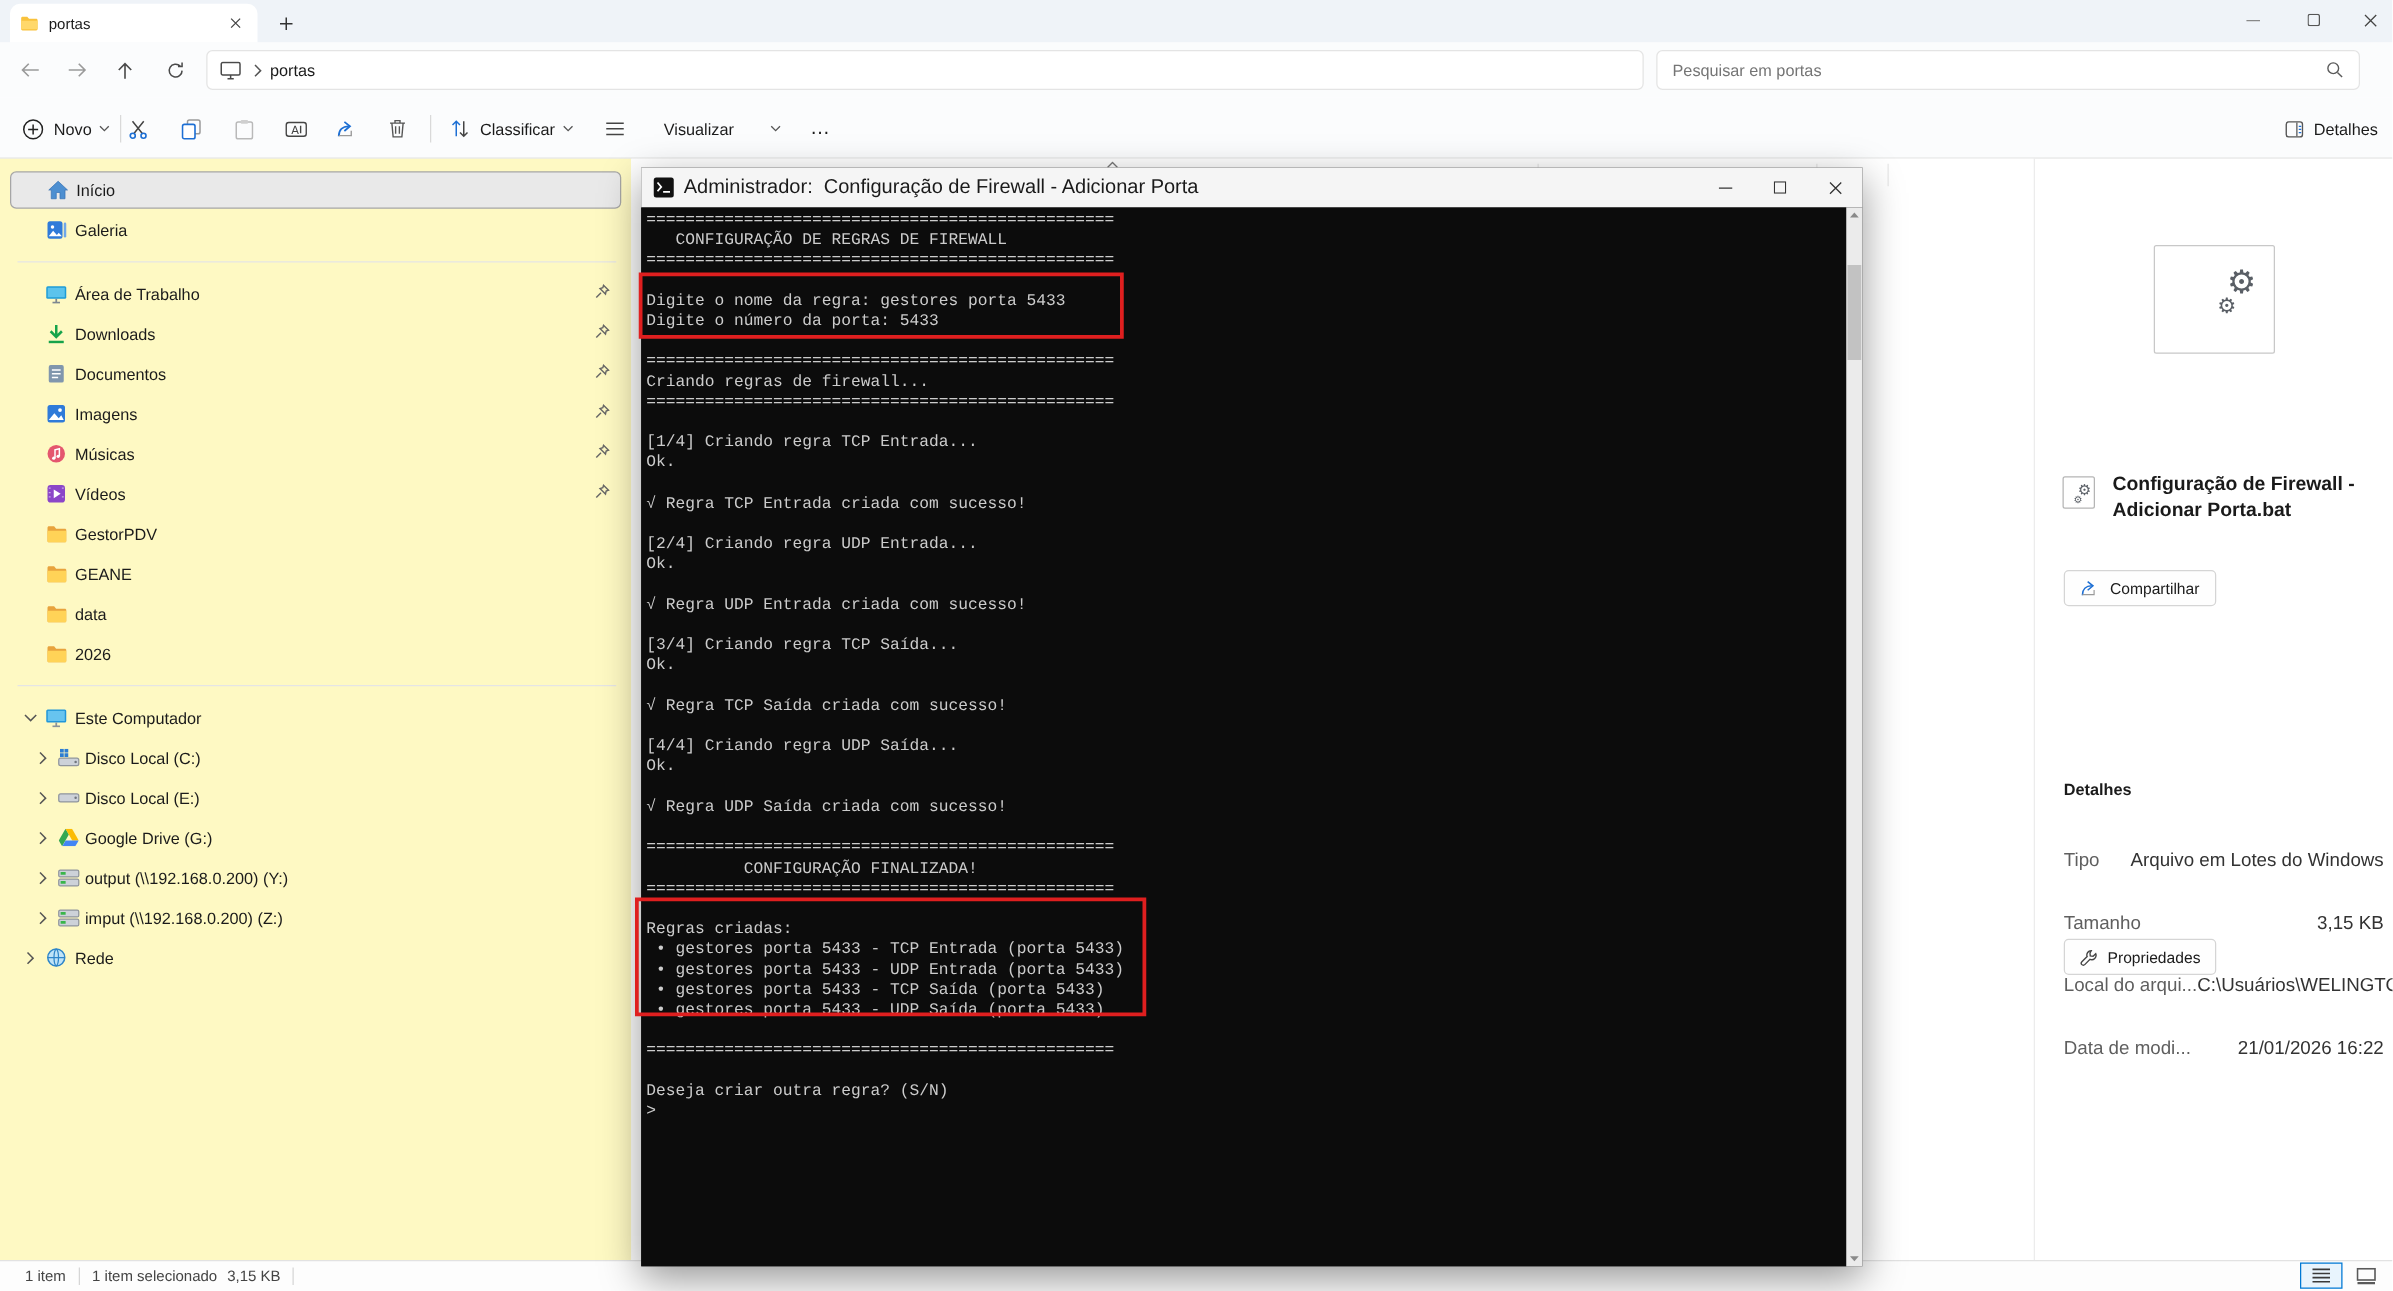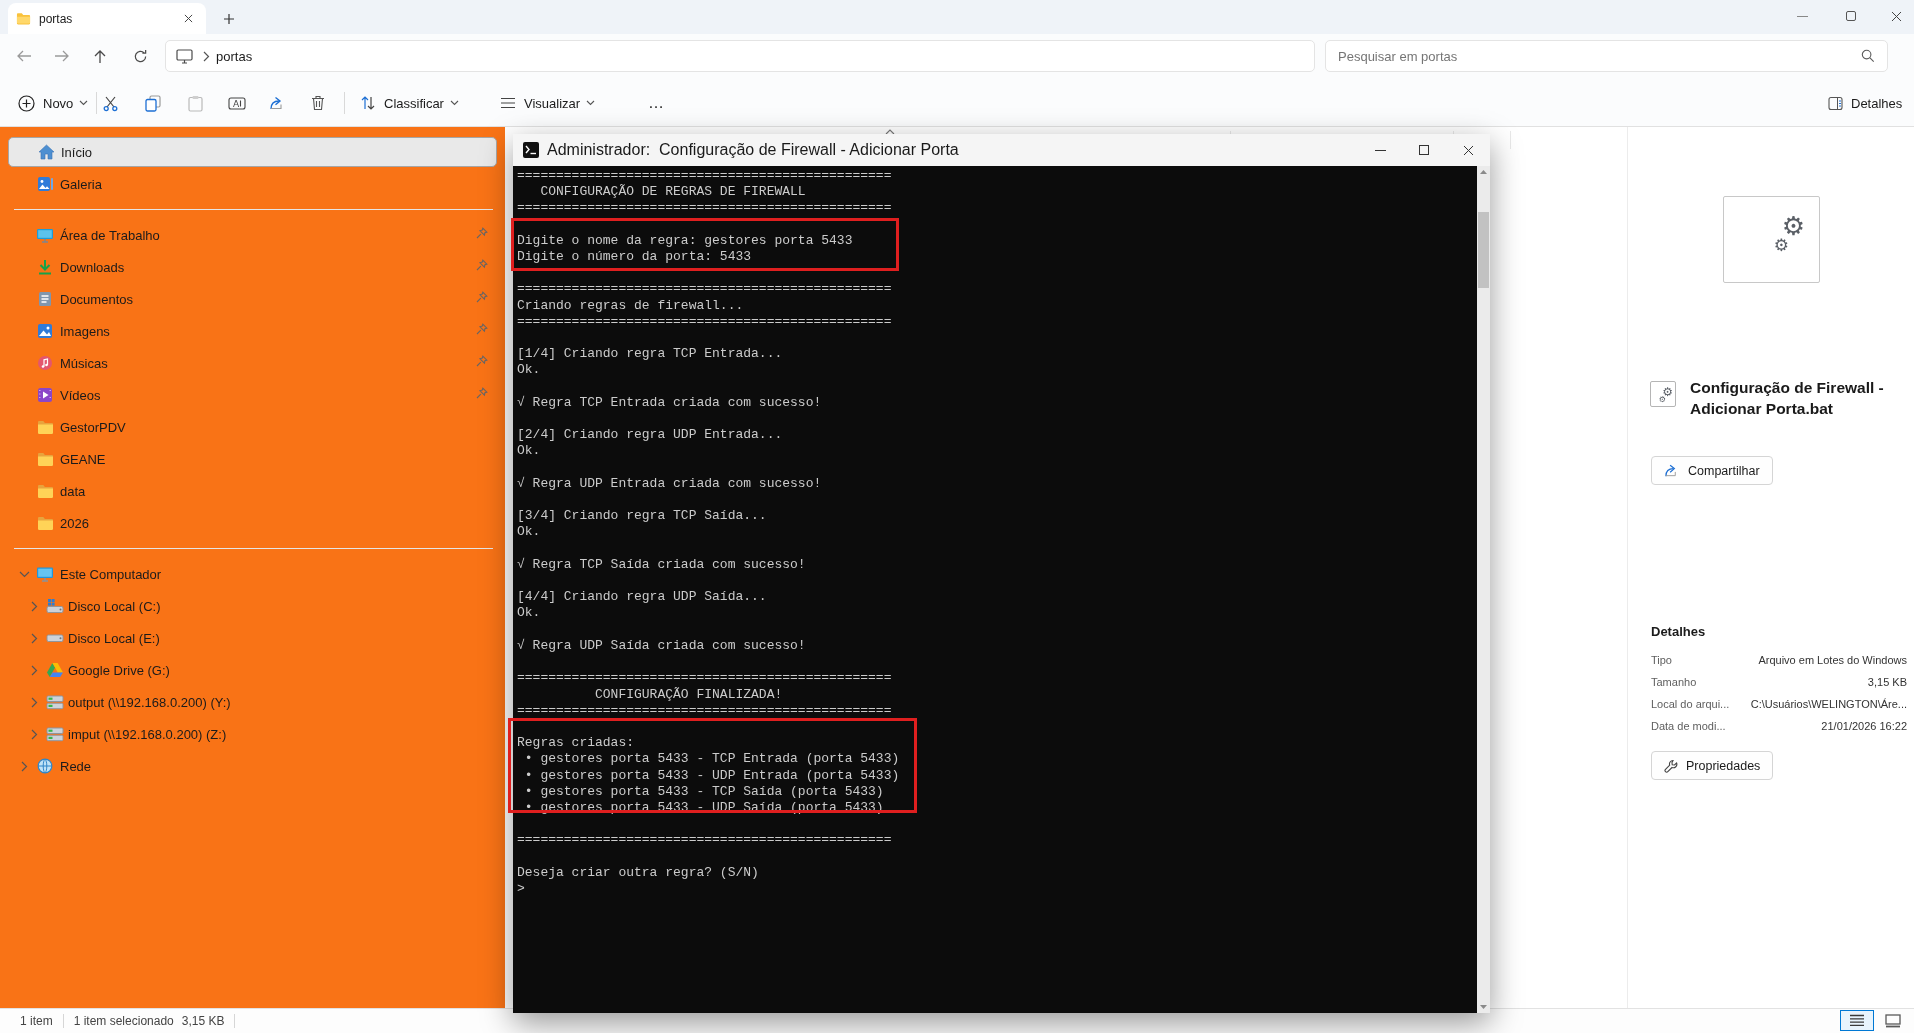--- a/index.html
+++ b/index.html
@@ -25,21 +25,21 @@
   #searchbox { left:1325px; top:6px; width:563px; height:32px; background:#ffffff; border:1px solid #e4e4e4; border-radius:5px; display:flex; align-items:center; padding:0 12px; }
   #searchbox input { flex:1; border:none; outline:none; font-size:13px; color:#757575; font-family:inherit; background:transparent; }
 
   
   #cmdbar { left:0; top:78px; width:1914px; height:49px; background:#fbfcfd; border-bottom:1px solid #e1e1e1; }
   .cmditem { top:8px; height:34px; display:flex; align-items:center; border-radius:4px; padding:0 8px; font-size:13px; color:#1b1b1b; }
   .cmdsep { top:14px; width:1px; height:22px; background:#d9d9d9; }
   .chev { margin-left:6px; }
 
   
-  #sidebar { left:0; top:127px; width:505px; height:881px; background:#f97316; overflow:hidden; padding-top:8px; }
+  #sidebar { left:0; top:127px; width:505px; height:881px; background:#fef9c3; overflow:hidden; padding-top:8px; }
   .sb-item { position:relative; height:30px; margin:2px 8px; border-radius:5px; display:flex; align-items:center; font-size:13px; }
   .sb-item.selected { background:#e9e9e9; border:1px solid #a6a6a6; }
   .sb-item .sb-chev { position:absolute; left:8px; width:16px; height:16px; display:flex; align-items:center; justify-content:center; }
   .sb-item.lvl1 .sb-chev { left:18px; }
   .sb-item .sb-ic { position:absolute; left:28px; width:18px; height:18px; display:flex; align-items:center; justify-content:center; }
   .sb-item.lvl1 .sb-ic { left:38px; }
   .sb-item .sb-label { position:absolute; left:52px; white-space:nowrap; }
   .sb-item.lvl1 .sb-label { left:60px; }
   .sb-item .sb-pin { position:absolute; right:6px; width:16px; height:16px; }
   .sb-divider { height:1px; background:#e5e5e5; margin:10px 12px 10px 14px; }
@@ -67,21 +67,21 @@
   #detailspane { left:1627px; top:127px; width:287px; height:881px; background:#ffffff; border-left:1px solid #ececec; }
   #preview-box { position:absolute; left:95px; top:69px; width:97px; height:87px; background:#ffffff; border:1px solid #c8c8c8; border-radius:2px; }
   .gear { font-family:"DejaVu Sans",sans-serif; color:#5a5f66; position:absolute; }
   #filename-row { position:absolute; left:22px; top:250px; width:250px; display:flex; }
   #file-icon { width:26px; height:26px; border:1px solid #b5b5b5; border-radius:2px; position:relative; background:#fff; flex:none; margin-top:4px; }
   #file-name { margin-left:14px; font-size:15.5px; font-weight:bold; color:#1a1a1a; line-height:21px; width:210px; }
   #share-btn { position:absolute; left:23px; top:329px; height:29px; padding:0 12px; border:1px solid #d5d5d5; border-radius:4px; background:#fefefe; display:flex; align-items:center; font-size:12.5px; }
   #share-btn .ic { margin-right:8px; }
   #details-heading { position:absolute; left:23px; top:497px; font-size:13px; font-weight:bold; }
   #detail-rows { position:absolute; left:23px; top:522px; width:256px; }
-  .detail-row { display:flex; justify-content:space-between; height:22px; font-size:11px; align-items:center; }
+  .detail-row { display:flex; justify-content:space-between; height:22px; font-size:15px; align-items:center;margin-top:28px; }
   .detail-row .dlabel { color:#5f5f5f; white-space:nowrap; }
   .detail-row .dvalue { color:#333; white-space:nowrap; }
   #props-btn { position:absolute; left:23px; top:494px; height:29px; padding:0 12px; border:1px solid #d5d5d5; border-radius:4px; background:#fefefe; display:flex; align-items:center; font-size:12.5px; top:494px; }
   #props-btn .ic { margin-right:8px; }
 
   
   #statusbar { left:0; top:1008px; width:1914px; height:25px; background:#fdfdfd; border-top:1px solid #e2e2e2; display:flex; align-items:center; font-size:12px; color:#444; }
   .status-sep { width:1px; height:14px; background:#d6d6d6; margin:0 10px; }
   #view-toggles { position:absolute; right:8px; top:1010px; display:flex; gap:6px; z-index:5; }
   #view-list-btn { width:34px; height:21px; border:1.5px solid #0078d4; background:#e8f4fd; display:flex; align-items:center; justify-content:center; }
@@ -247,21 +247,21 @@
           <path d="M11 14V2M8 11l3 3 3-3" fill="none" stroke="#444" stroke-width="1.2"></path>
         </svg>
     </span>
     <span>Classificar</span>
     <span class="ic chev">
       <svg width="9" height="6" viewBox="0 0 9 6">
           <path d="M1 1l3.5 3.5L8 1" fill="none" stroke="#555" stroke-width="1.1"></path>
         </svg>
     </span>
   </div>
-  <div class="cmditem abs" style="left:492px;">
+  <div class="cmditem abs" style="left:476px;gap:23px;">
     <span class="ic" style="margin-right:8px;">
       <svg width="16" height="14" viewBox="0 0 16 14">
           <path d="M1 2.5h14M1 7h14M1 11.5h14" stroke="#444" stroke-width="1.2"></path>
         </svg>
     </span>
     <span>Visualizar</span>
     <span class="ic chev">
       <svg width="9" height="6" viewBox="0 0 9 6">
           <path d="M1 1l3.5 3.5L8 1" fill="none" stroke="#555" stroke-width="1.1"></path>
         </svg>

